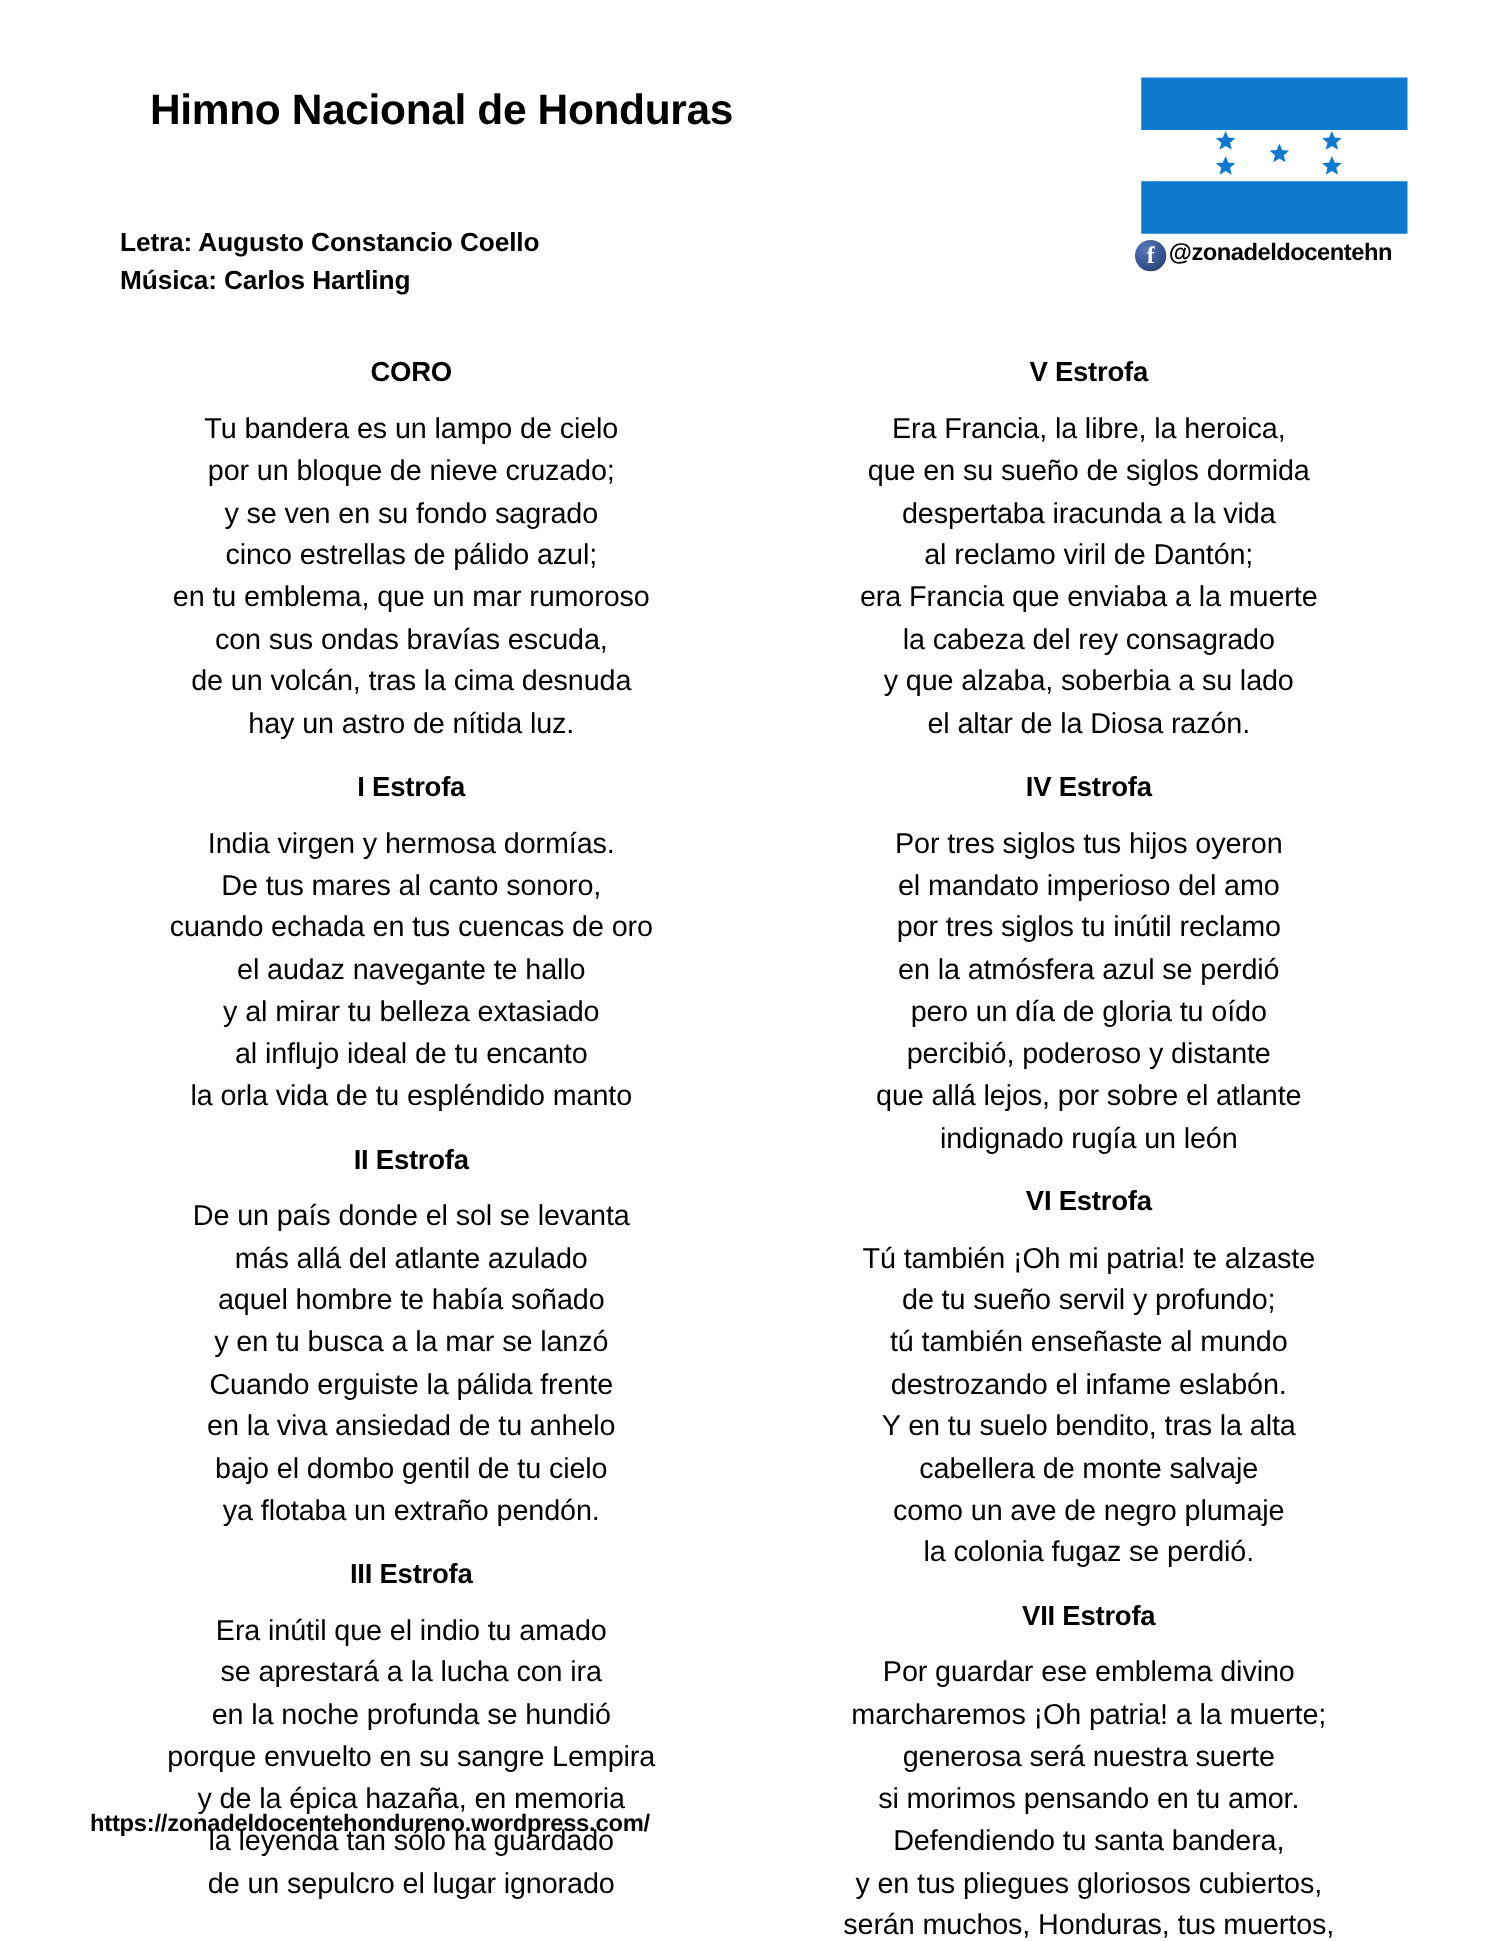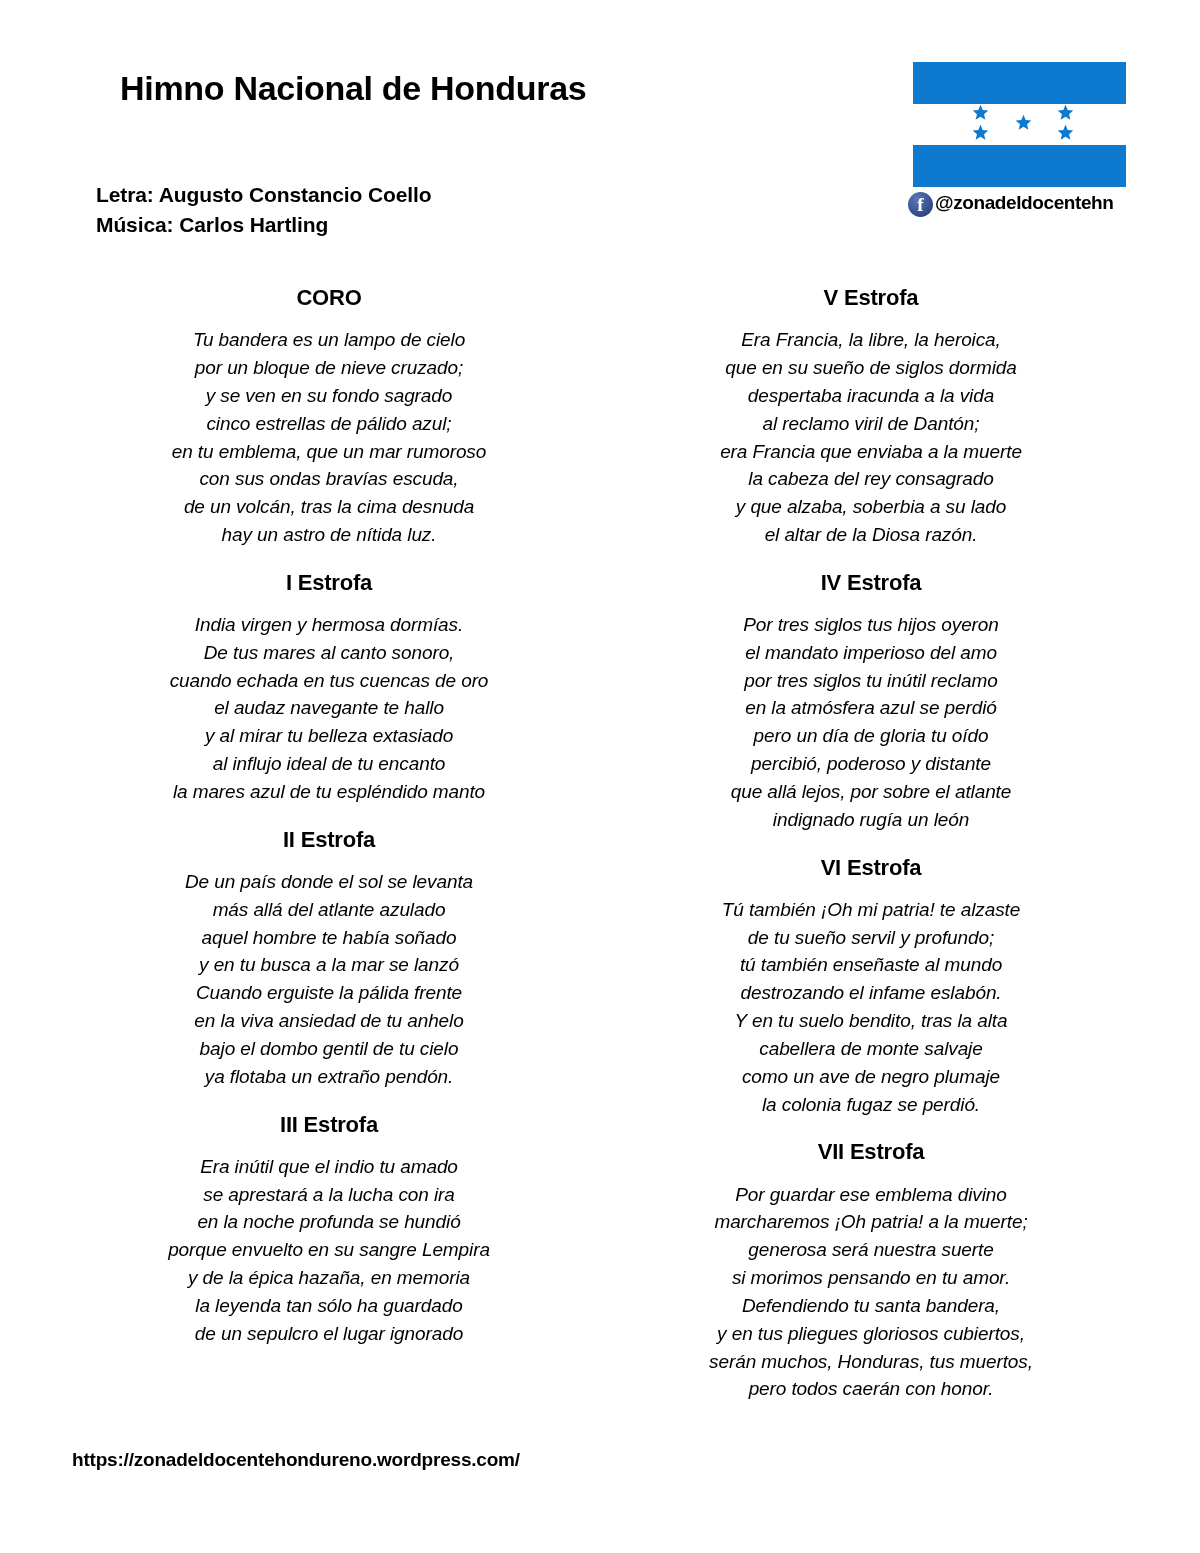--- a/index.html
+++ b/index.html
@@ -148,24 +148,23 @@
   }
   .section:last-child { margin-bottom: 0; }
   .section-title {
     font-size: 22px;
     font-weight: bold;
     letter-spacing: -0.2px;
     margin-bottom: 16px;
     line-height: 1.1;
   }
   .section-lines {
-    font-size: 19px;
+    font-size: 23px;
     line-height: 1.465;
     letter-spacing: -0.1px;
-    font-style: italic;
   }
   .verse-line {
     white-space: nowrap;
   }
 
   
   .footer-url {
     position: absolute;
     top: 1449px;
     left: 72px;
@@ -245,21 +244,21 @@
       </div>
       <div class="section">
         <div class="section-title">I Estrofa</div>
         <div class="section-lines">
           <div class="verse-line">India virgen y hermosa dormías.</div>
           <div class="verse-line">De tus mares al canto sonoro,</div>
           <div class="verse-line">cuando echada en tus cuencas de oro</div>
           <div class="verse-line">el audaz navegante te hallo</div>
           <div class="verse-line">y al mirar tu belleza extasiado</div>
           <div class="verse-line">al influjo ideal de tu encanto</div>
-          <div class="verse-line">la mares azul de tu espléndido manto</div>
+          <div class="verse-line">la orla vida de tu espléndido manto</div>
         </div>
       </div>
       <div class="section">
         <div class="section-title">II Estrofa</div>
         <div class="section-lines">
           <div class="verse-line">De un país donde el sol se levanta</div>
           <div class="verse-line">más allá del atlante azulado</div>
           <div class="verse-line">aquel hombre te había soñado</div>
           <div class="verse-line">y en tu busca a la mar se lanzó</div>
           <div class="verse-line">Cuando erguiste la pálida frente</div>

